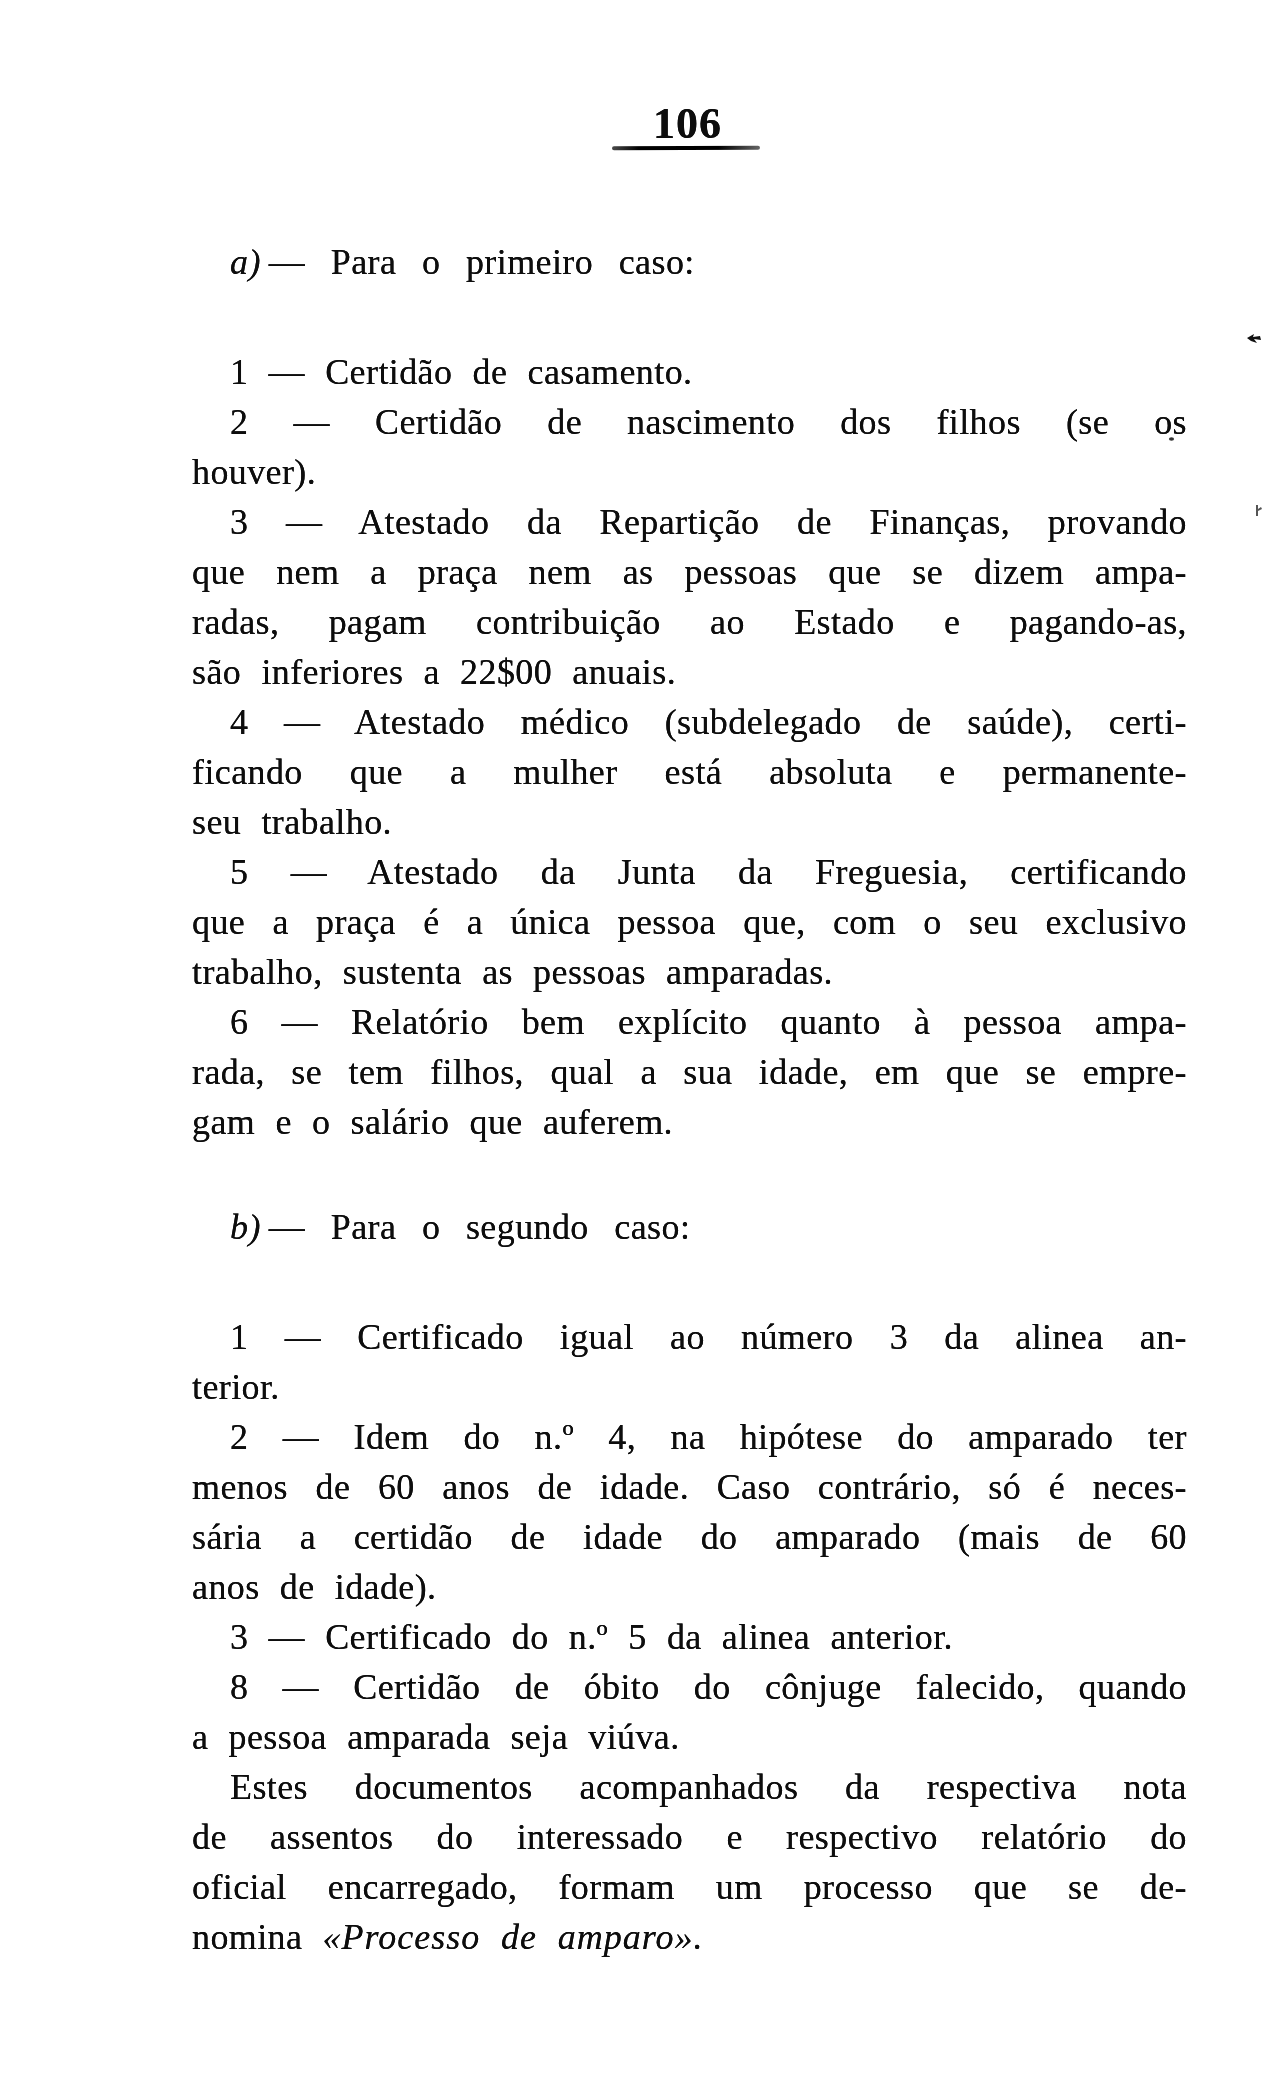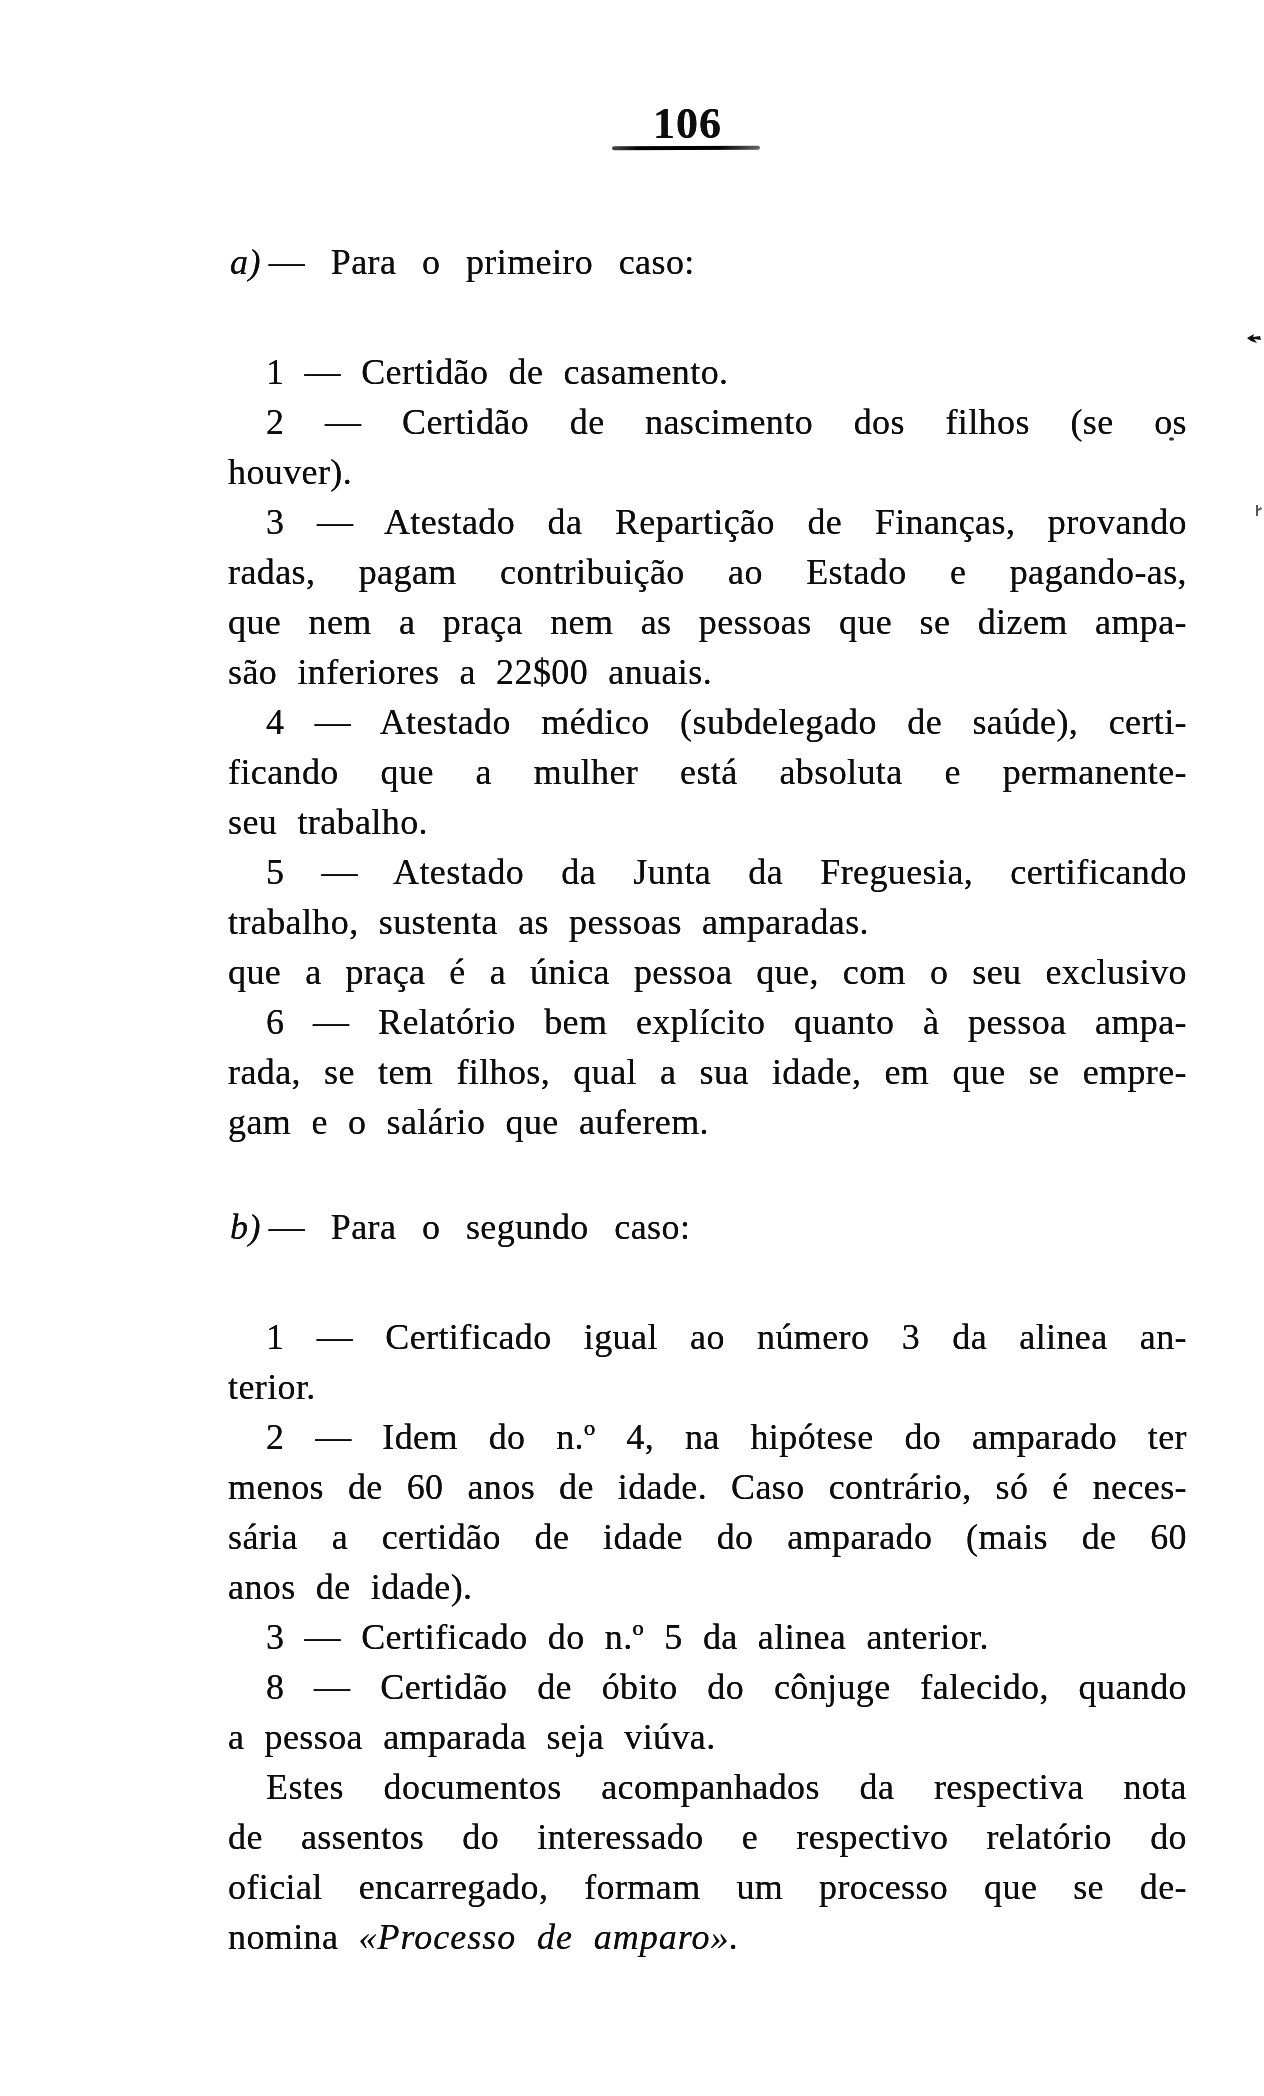--- a/index.html
+++ b/index.html
@@ -30,21 +30,21 @@
     position:absolute;left:192px;top:10px;width:995px;
     font-size:36px;line-height:50px;
     letter-spacing:0.4px;
     text-shadow:0 0 0.5px currentColor;
   }
   .heading{height:50px;word-spacing:0.45em;white-space:nowrap;}
   .textcol > .heading:first-child{margin-top:227px;}
   .heading + .para{margin-top:60px;}
   .para + .heading{margin-top:55px;}
   .para{margin:0;}
-  .line{word-spacing:0.30em;margin-left:36px;}
+  .line{word-spacing:0.30em;}
   .line-just{text-align:justify;text-align-last:justify;}
   .line-last{text-align:left;}
   .line-indent{padding-left:38px;}
   .it{font-style:italic;padding-right:8px;}
   .bi{font-style:italic;font-weight:400;letter-spacing:1px;}
   .speck{position:absolute;}
   .speck svg{display:block;}
 </style>
 </head>
 <body>
@@ -59,33 +59,33 @@
       <div class="heading line-indent"><span class="it">a)</span><span>— Para o primeiro caso:</span></div>
       <div class="para">
         <div class="line line-last line-indent"><span>1 — Certidão de casamento.</span></div>
       </div>
       <div class="para">
         <div class="line line-just line-indent"><span>2 — Certidão de nascimento dos filhos (se os</span></div>
         <div class="line line-last"><span>houver).</span></div>
       </div>
       <div class="para">
         <div class="line line-just line-indent"><span>3 — Atestado da Repartição de Finanças, provando</span></div>
+        <div class="line line-just"><span>que nem a praça nem as pessoas que se dizem ampa-</span></div>
         <div class="line line-just"><span>radas, pagam contribuição ao Estado e pagando-as,</span></div>
-        <div class="line line-just"><span>que nem a praça nem as pessoas que se dizem ampa-</span></div>
         <div class="line line-last"><span>são inferiores a 22$00 anuais.</span></div>
       </div>
       <div class="para">
         <div class="line line-just line-indent"><span>4 — Atestado médico (subdelegado de saúde), certi-</span></div>
         <div class="line line-just"><span>ficando que a mulher está absoluta e permanente-</span></div>
         <div class="line line-last"><span>seu trabalho.</span></div>
       </div>
       <div class="para">
         <div class="line line-just line-indent"><span>5 — Atestado da Junta da Freguesia, certificando</span></div>
+        <div class="line line-just"><span>que a praça é a única pessoa que, com o seu exclusivo</span></div>
         <div class="line line-last"><span>trabalho, sustenta as pessoas amparadas.</span></div>
-        <div class="line line-just"><span>que a praça é a única pessoa que, com o seu exclusivo</span></div>
       </div>
       <div class="para">
         <div class="line line-just line-indent"><span>6 — Relatório bem explícito quanto à pessoa ampa-</span></div>
         <div class="line line-just"><span>rada, se tem filhos, qual a sua idade, em que se empre-</span></div>
         <div class="line line-last"><span>gam e o salário que auferem.</span></div>
       </div>
       <div class="heading line-indent"><span class="it">b)</span><span>— Para o segundo caso:</span></div>
       <div class="para">
         <div class="line line-just line-indent"><span>1 — Certificado igual ao número 3 da alinea an-</span></div>
         <div class="line line-last"><span>terior.</span></div>

